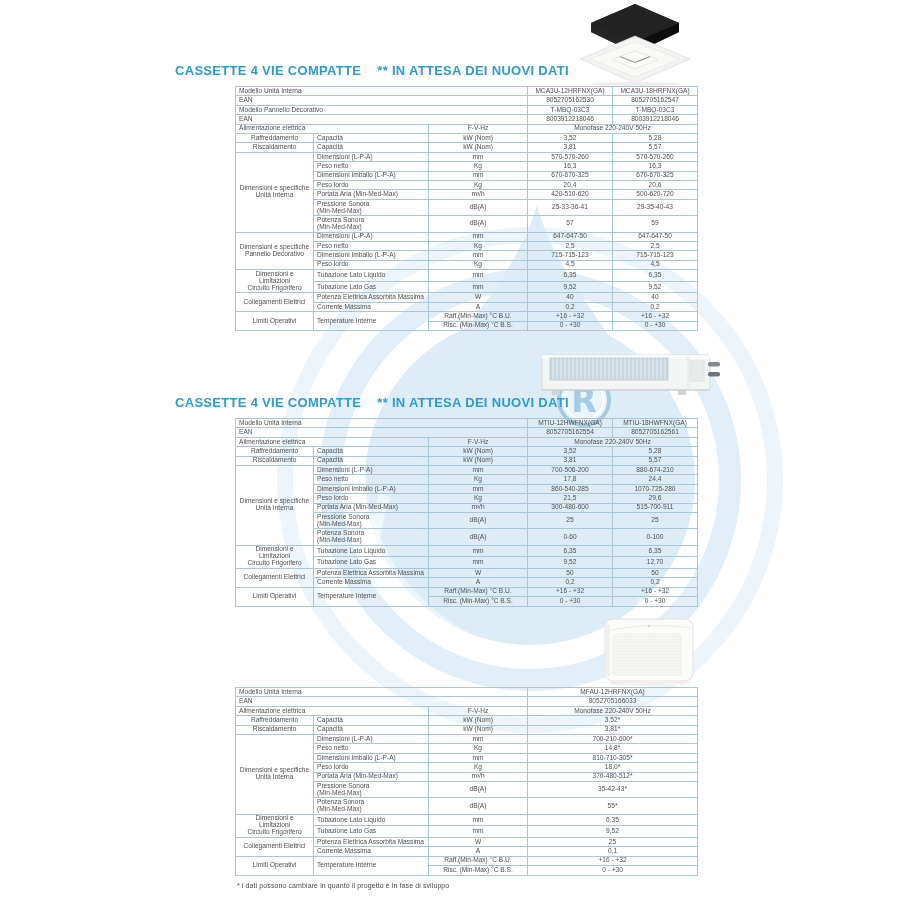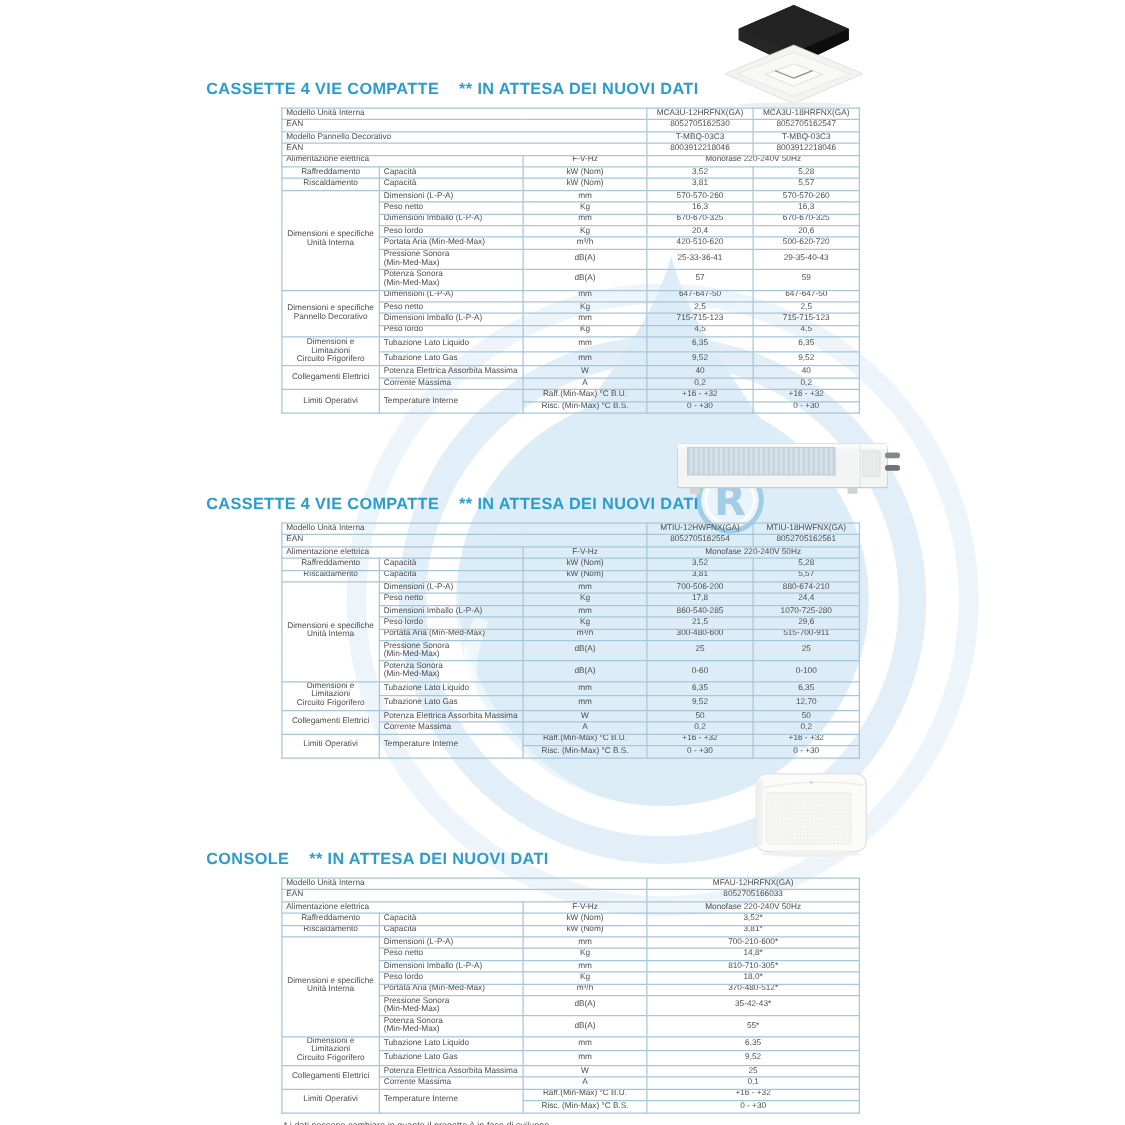--- a/index.html
+++ b/index.html
@@ -8,21 +8,21 @@
     font-family:"Liberation Sans", sans-serif;overflow:hidden;
   }
   
   #watermark{position:absolute;left:0;top:0;width:900px;height:900px;z-index:0;}
   
   .product-img{position:absolute;z-index:1;}
   #img-cassette{left:576px;top:2px;}
   #img-ducted{left:538px;top:349px;}
   #img-console{left:597px;top:614px;}
   
-  .section{position:absolute;left:165px;width:560px;z-index:2;}
+  .section{position:absolute;left:175px;width:560px;z-index:2;}
   #sec0{top:63px;}
   #sec1{top:395px;}
   #sec2{top:679px;}
   .title{
     margin:0;font-size:13px;font-weight:bold;color:#2b9ccf;letter-spacing:.3px;
     white-space:nowrap;
   }
   .title .note{margin-left:16px;}
   table{
     border-collapse:collapse;table-layout:fixed;background:transparent;
@@ -403,21 +403,20 @@
         <tr>
           <td>Risc. (Min-Max) °C B.S.</td>
           <td>0 - +30</td>
           <td>0 - +30</td>
         </tr>
       </tbody>
     </table>
 </section>
 
 <section class="section" id="sec2">
-  <h2 class="title"><span>CONSOLE</span><span class="note">** IN ATTESA DEI NUOVI DATI</span></h2>
   <table>
       <colgroup>
         <col style="width: 78px;">
         <col style="width: 115px;">
         <col style="width: 99px;">
         <col style="width: 170px;">
       </colgroup>
       <tbody>
         <tr>
           <td colspan="3" class="al">Modello Unità Interna</td>

